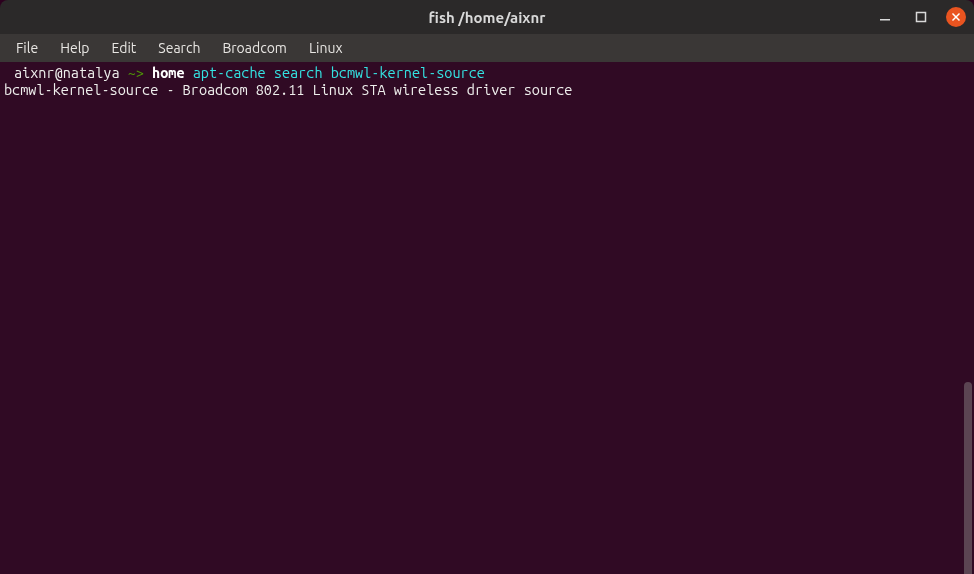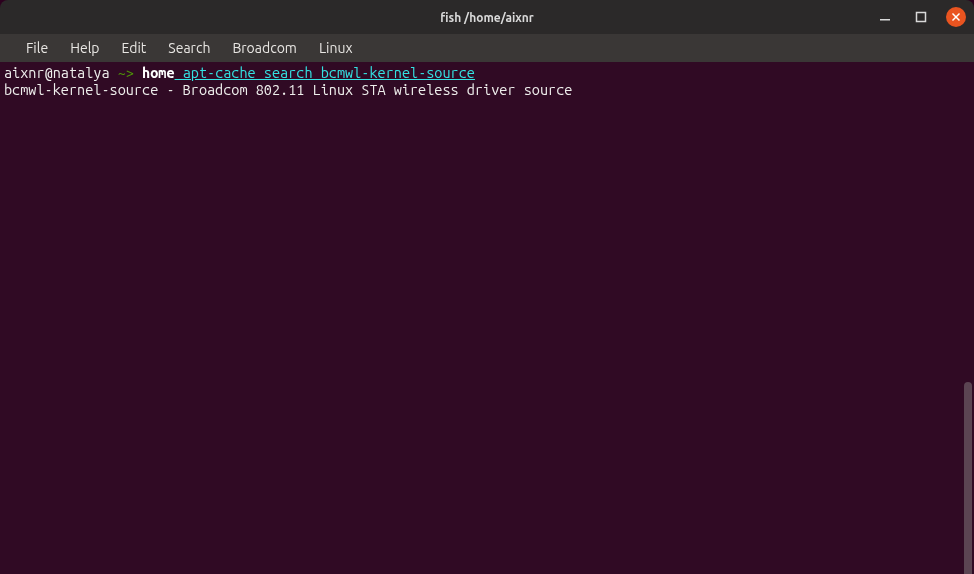--- a/index.html
+++ b/index.html
@@ -22,21 +22,21 @@
       background: #2b2929;
       display: flex;
       align-items: center;
       justify-content: center;
       position: relative;
       border-radius: 8px 8px 0 0;
     }
     
     .title {
       color: #d9d9d9;
-      font-size: 12px;
+      font-size: 15px;
       font-weight: bold;
     }
     
     .window-controls {
       position: absolute;
       right: 8px;
       display: flex;
       gap: 14px;
       align-items: center;
     }
@@ -61,21 +61,21 @@
       border-radius: 50%;
       background: #e95420;
       color: #2b2929;
     }
     
     .menubar {
       height: 28px;
       background: #3a3736;
       display: flex;
       align-items: center;
-      padding: 0 16px;
+      padding: 0 6px;
       gap: 2px;
     }
     
     .menu-item {
       color: #e8e6e3;
       font-size: 14px;
       padding: 3px 10px;
       cursor: pointer;
       border-radius: 3px;
     }
@@ -91,34 +91,34 @@
       overflow-y: auto;
       position: relative;
     }
     
     .line {
       white-space: pre;
     }
     
     .prompt-user {
       color: #eeeeec;
+      margin-left: 10px;
     }
     
     .prompt-arrow {
       color: #4e9a06;
     }
     
     .cmd-sudo {
       color: #ffffff;
       font-weight: bold;
     }
     
     .cmd-args {
       color: #34e2e2;
-      text-decoration: underline;
     }
     
     .cursor {
       display: inline-block;
       width: 8px;
       height: 15px;
       background: #eeeeec;
       vertical-align: text-bottom;
       margin-bottom: 1px;
     }

